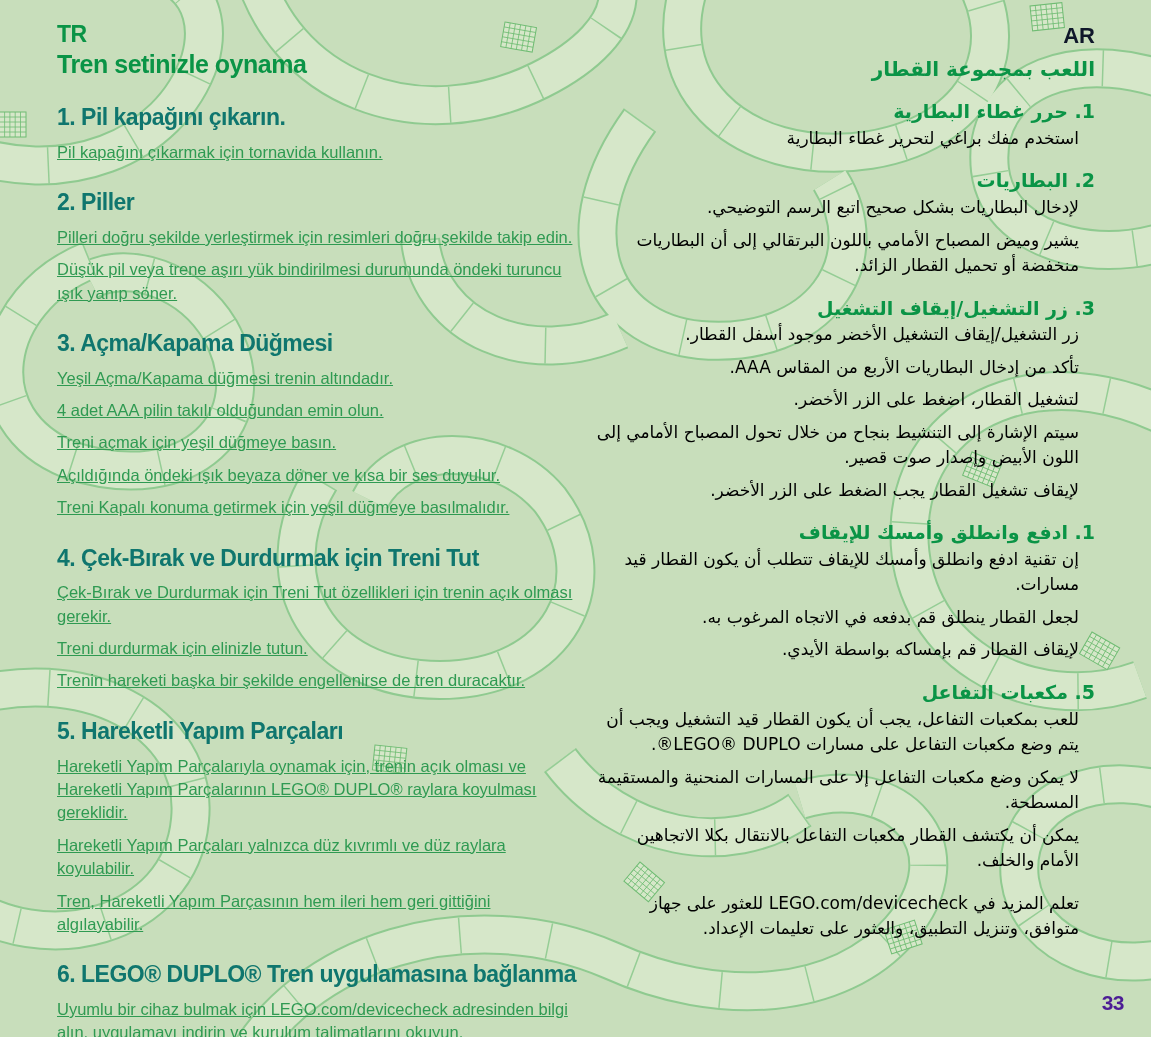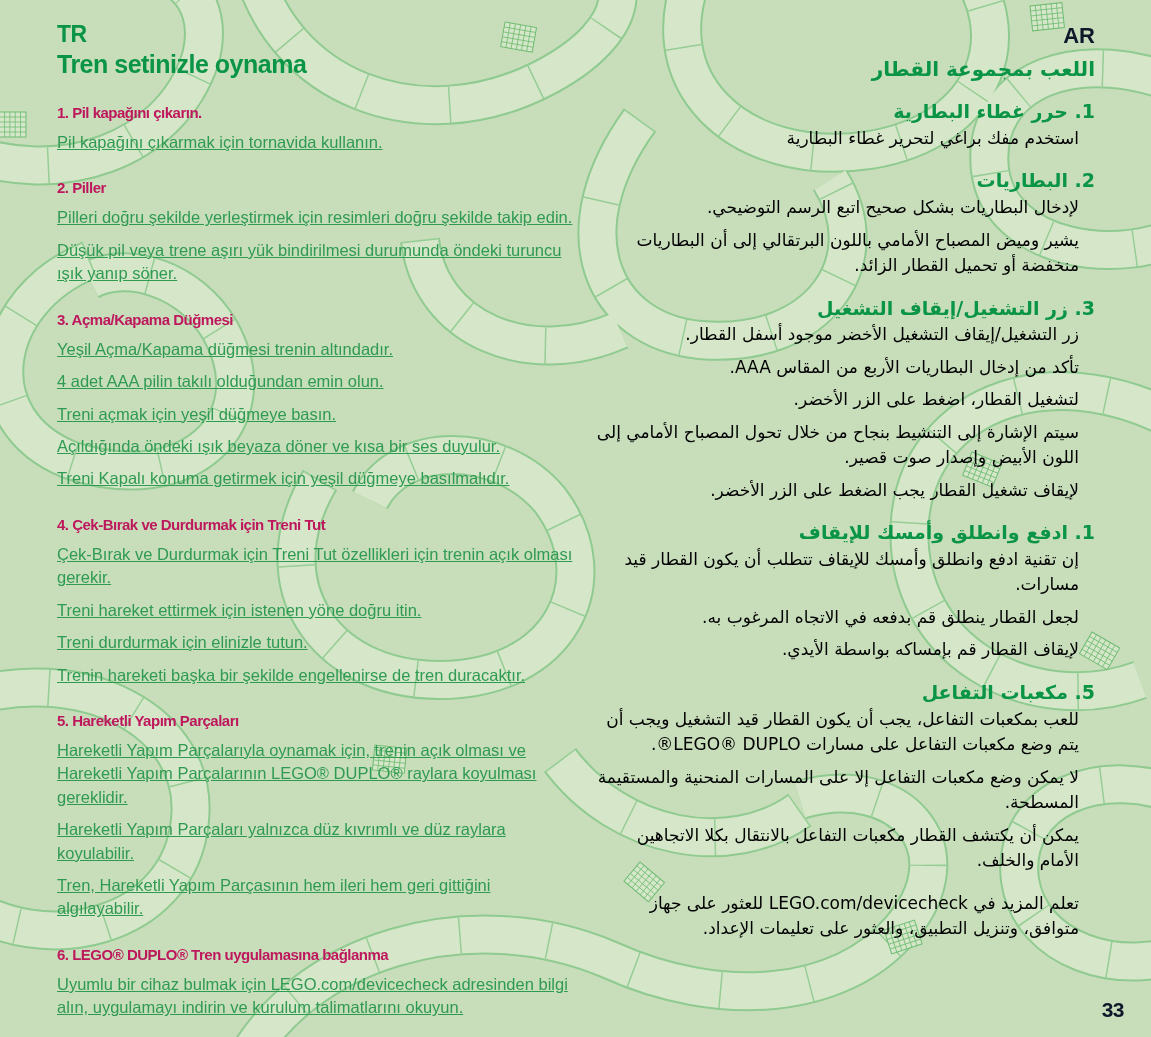--- a/index.html
+++ b/index.html
@@ -16,21 +16,21 @@
   
   .col-left{position:absolute;left:57px;top:22px;width:522px;}
   .col-left .lang-code{
     font-size:23px;font-weight:bold;color:#0a9446;letter-spacing:-0.5px;line-height:1.1;
   }
   .col-left .doc-title{
     font-size:25px;font-weight:bold;color:#0a9446;letter-spacing:-0.5px;line-height:1.15;margin-top:3px;
   }
   .col-left .sec{margin-top:25px;}
   .col-left .sec-h{
-    font-size:15px;font-weight:bold;color:#be185d;letter-spacing:-0.5px;line-height:1.2;margin:8px 0 9px 0;
+    font-size:23px;font-weight:bold;color:#0f766e;letter-spacing:-0.5px;line-height:1.2;margin:8px 0 9px 0;
   }
   .col-left .sec-p{
     font-size:16.5px;color:#2f9a52;line-height:1.42;margin:0 0 9px 0;text-decoration:underline;
   }
   .col-left .sec-p:last-child{margin-bottom:0;}
 
   
   .col-right{
     position:absolute;right:56px;top:24px;width:500px;
     direction:rtl;text-align:right;
@@ -46,22 +46,22 @@
   .col-right .sec{margin-top:17px;}
   .col-right .sec-h{
     font-size:19px;font-weight:bold;color:#0a9446;line-height:1.3;margin:0 0 2px 0;
   }
   .col-right .sec-p{
     font-size:17px;color:#000000;line-height:1.5;margin:0 16px 7px 0;
   }
   .col-right .sec-p:last-child{margin-bottom:0;}
 
   .page-number{
-    position:absolute;right:27px;bottom:15px;
-    font-size:21px;font-weight:bold;color:#0f172a;letter-spacing:-0.5px;
+    position:absolute;right:27px;bottom:22px;
+    font-size:21px;font-weight:bold;color:#4c1d95;letter-spacing:-0.5px;
   }
 </style>
 </head>
 <body>
 
 <svg class="bg" width="1151" height="1037" viewBox="0 0 1151 1037" aria-hidden="true">
   <defs>
     <path id="t1" d="M -40,150 C 60,190 170,150 200,60 C 220,-10 160,-50 100,-20"></path>
     <path id="t2" d="M 250,-40 C 280,90 420,140 540,80 C 640,30 640,-40 560,-60"></path>
     <path id="t3" d="M 700,-40 C 640,80 740,170 870,150 C 990,130 1020,30 960,-40"></path>
@@ -159,21 +159,20 @@
       <p class="sec-p">Yeşil Açma/Kapama düğmesi trenin altındadır.</p>
       <p class="sec-p">4 adet AAA pilin takılı olduğundan emin olun.</p>
       <p class="sec-p">Treni açmak için yeşil düğmeye basın.</p>
       <p class="sec-p">Açıldığında öndeki ışık beyaza döner ve kısa bir ses duyulur.</p>
       <p class="sec-p">Treni Kapalı konuma getirmek için yeşil düğmeye basılmalıdır.</p>
     </div>
 
     <div class="sec">
       <h2 class="sec-h">4. Çek-Bırak ve Durdurmak için Treni Tut</h2>
       <p class="sec-p">Çek-Bırak ve Durdurmak için Treni Tut özellikleri için trenin açık olması gerekir.</p>
-      <p class="sec-p">Treni hareket ettirmek için istenen yöne doğru itin.</p>
       <p class="sec-p">Treni durdurmak için elinizle tutun.</p>
       <p class="sec-p">Trenin hareketi başka bir şekilde engellenirse de tren duracaktır.</p>
     </div>
 
     <div class="sec">
       <h2 class="sec-h">5. Hareketli Yapım Parçaları</h2>
       <p class="sec-p">Hareketli Yapım Parçalarıyla oynamak için, trenin açık olması ve Hareketli Yapım Parçalarının LEGO® DUPLO® raylara koyulması gereklidir.</p>
       <p class="sec-p">Hareketli Yapım Parçaları yalnızca düz kıvrımlı ve düz raylara koyulabilir.</p>
       <p class="sec-p">Tren, Hareketli Yapım Parçasının hem ileri hem geri gittiğini algılayabilir.</p>
     </div>

